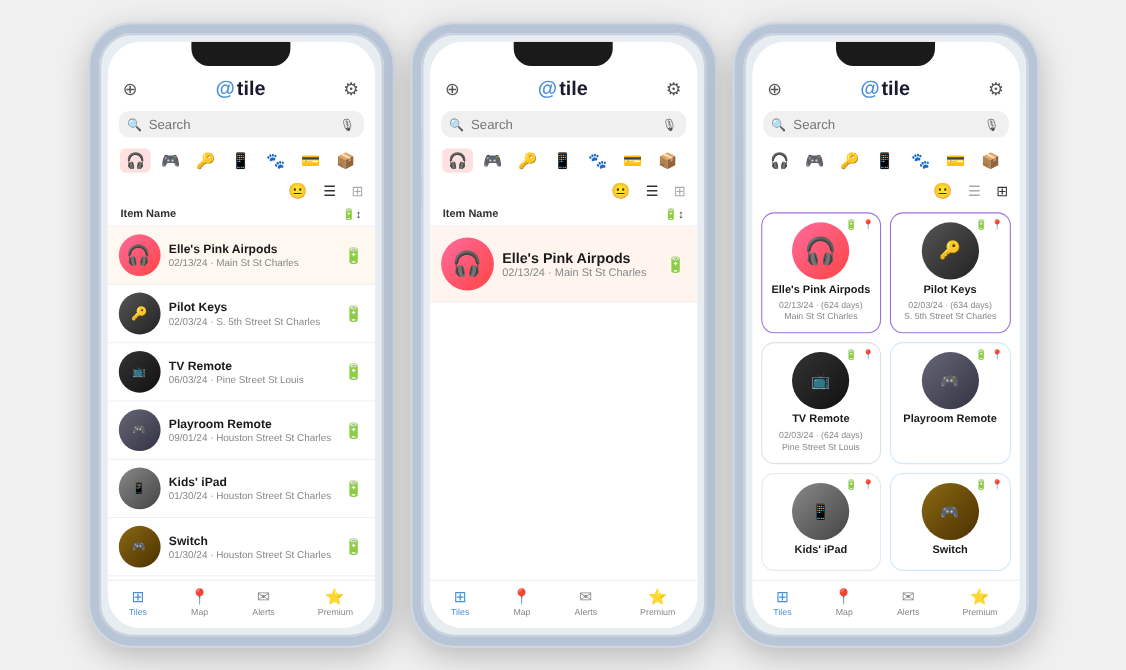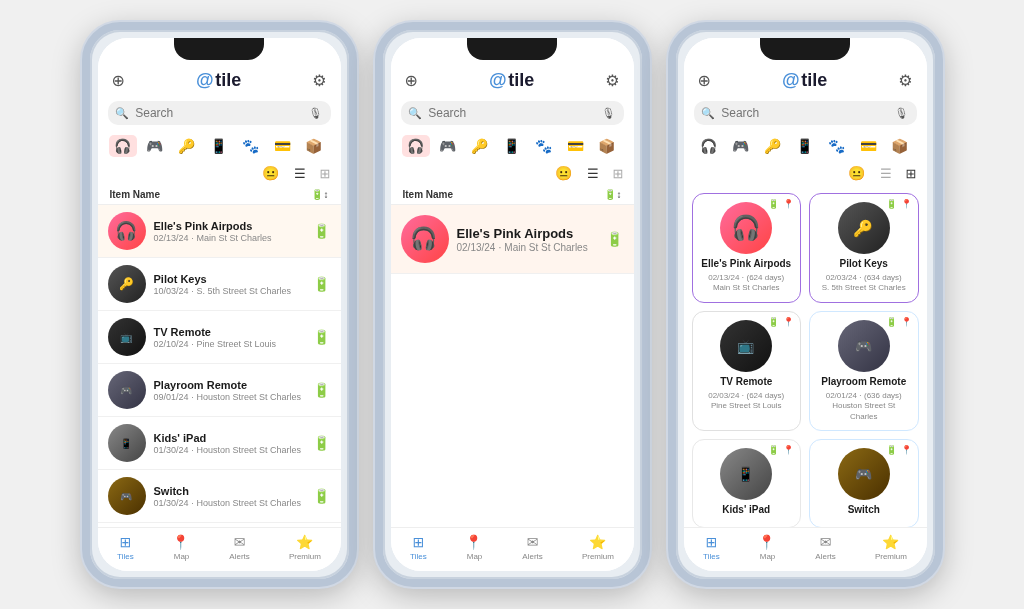--- a/index.html
+++ b/index.html
@@ -370,30 +370,30 @@
               <div class="item-name">Elle's Pink Airpods</div>
               <div class="item-date">02/13/24 · Main St St Charles</div>
             </div>
             <span class="battery-icon" style="color:#ff9800;">🔋</span>
           </div>
 
           <div class="list-item">
             <div class="item-avatar avatar-dark" style="font-size:12px;">🔑</div>
             <div class="item-info">
               <div class="item-name">Pilot Keys</div>
-              <div class="item-date">10/03/24 · S. 5th Street St Charles</div>
+              <div class="item-date">02/03/24 · S. 5th Street St Charles</div>
             </div>
             <span class="battery-icon" style="color:#4caf50;">🔋</span>
           </div>
 
           <div class="list-item">
             <div class="item-avatar avatar-black" style="font-size:10px; color:#ccc;">📺</div>
             <div class="item-info">
               <div class="item-name">TV Remote</div>
-              <div class="item-date">02/10/24 · Pine Street St Louis</div>
+              <div class="item-date">06/03/24 · Pine Street St Louis</div>
             </div>
             <span class="battery-icon" style="color:#ff9800;">🔋</span>
           </div>
 
           <div class="list-item">
             <div class="item-avatar avatar-blue-gray" style="font-size:10px; color:#ccc;">🎮</div>
             <div class="item-info">
               <div class="item-name">Playroom Remote</div>
               <div class="item-date">09/01/24 · Houston Street St Charles</div>
             </div>
@@ -579,21 +579,20 @@
             <span style="position:absolute;top:5px;right:20px;font-size:9px;color:#ff9800;">🔋</span>
             <div class="grid-item-name">TV Remote</div>
             <div class="grid-item-date">02/03/24 · (624 days)<br>Pine Street St Louis</div>
           </div>
 
           <div class="grid-card" style="border-color:#d0e8ff;">
             <div class="grid-avatar avatar-blue-gray" style="font-size:14px; color:#aaa;">🎮</div>
             <span style="position:absolute;top:5px;right:5px;font-size:9px;color:#4a90d9;">📍</span>
             <span style="position:absolute;top:5px;right:20px;font-size:9px;color:#ff9800;">🔋</span>
             <div class="grid-item-name">Playroom Remote</div>
-            <div class="grid-item-date">02/01/24 · (636 days)<br>Houston Street St Charles</div>
           </div>
 
           <div class="grid-card" style="border-color:#e8e8e8;">
             <div class="grid-avatar avatar-gray" style="font-size:14px;color:#aaa;">📱</div>
             <span style="position:absolute;top:5px;right:5px;font-size:9px;color:#aaa;">📍</span>
             <span style="position:absolute;top:5px;right:20px;font-size:9px;color:#f44336;">🔋</span>
             <div class="grid-item-name">Kids' iPad</div>
             <div class="grid-item-date"></div>
           </div>
 

